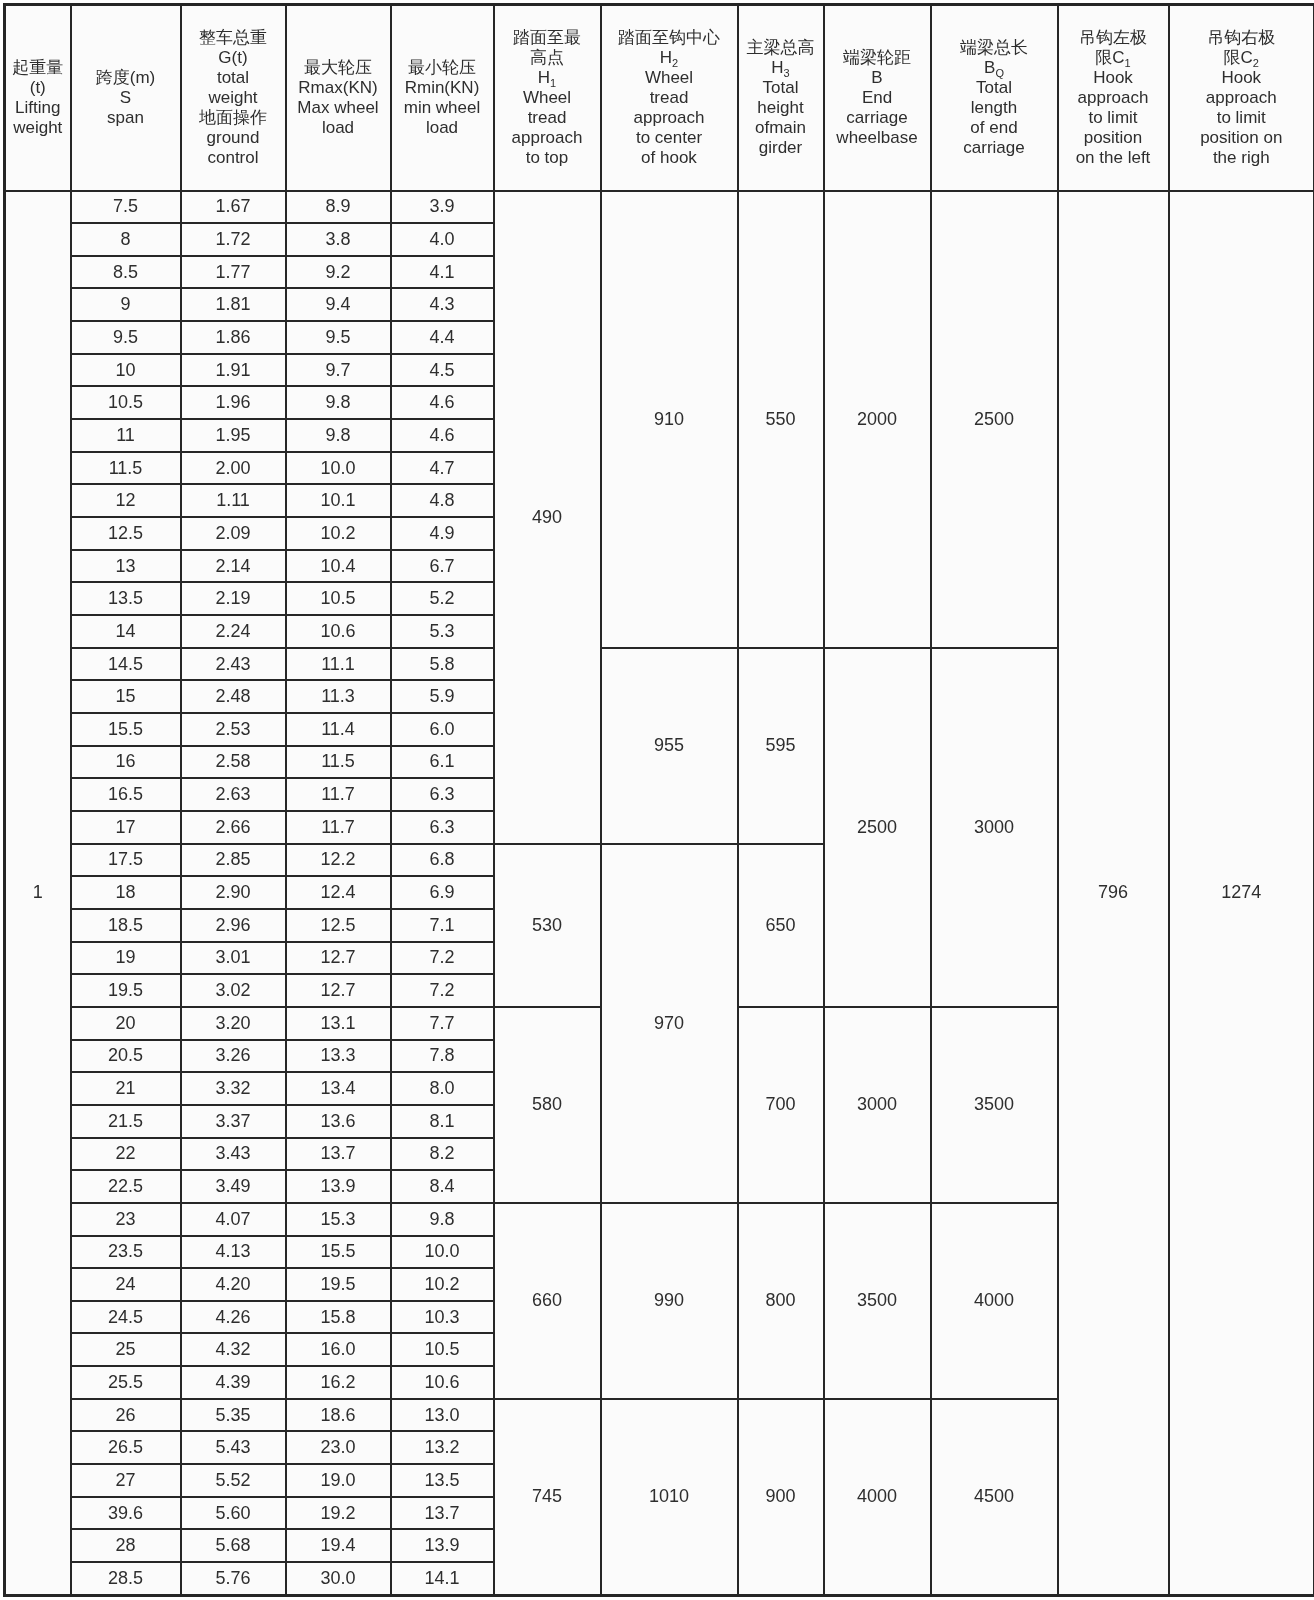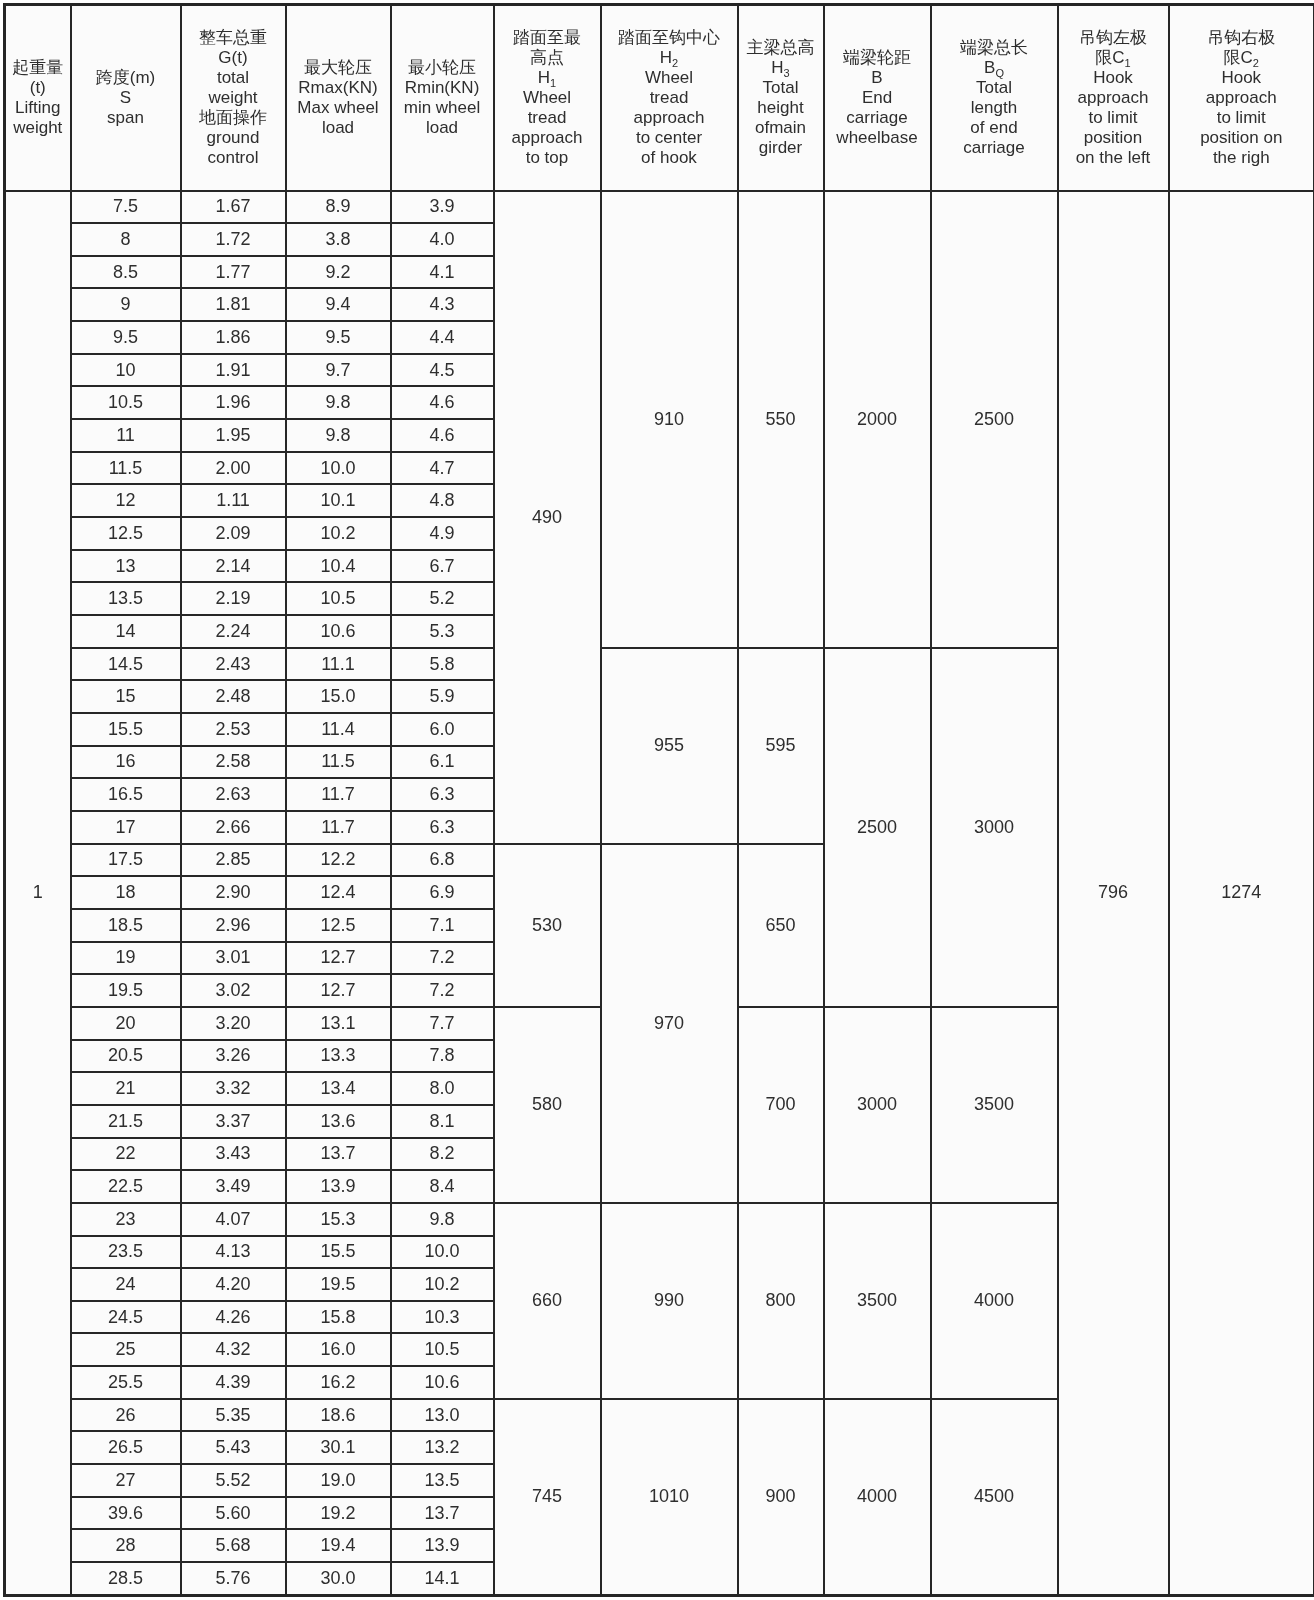--- a/index.html
+++ b/index.html
@@ -173,21 +173,21 @@
         <td>11.1</td>
         <td>5.8</td>
         <td rowspan="6">955</td>
         <td rowspan="6">595</td>
         <td rowspan="11">2500</td>
         <td rowspan="11">3000</td>
       </tr>
       <tr>
         <td>15</td>
         <td>2.48</td>
-        <td>15.0</td>
+        <td>11.3</td>
         <td>5.9</td>
       </tr>
       <tr>
         <td>15.5</td>
         <td>2.53</td>
         <td>11.4</td>
         <td>6.0</td>
       </tr>
       <tr>
         <td>16</td>
@@ -328,21 +328,21 @@
         <td>13.0</td>
         <td rowspan="6">745</td>
         <td rowspan="6">1010</td>
         <td rowspan="6">900</td>
         <td rowspan="6">4000</td>
         <td rowspan="6">4500</td>
       </tr>
       <tr>
         <td>26.5</td>
         <td>5.43</td>
-        <td>30.1</td>
+        <td>23.0</td>
         <td>13.2</td>
       </tr>
       <tr>
         <td>27</td>
         <td>5.52</td>
         <td>19.0</td>
         <td>13.5</td>
       </tr>
       <tr>
         <td>39.6</td>

